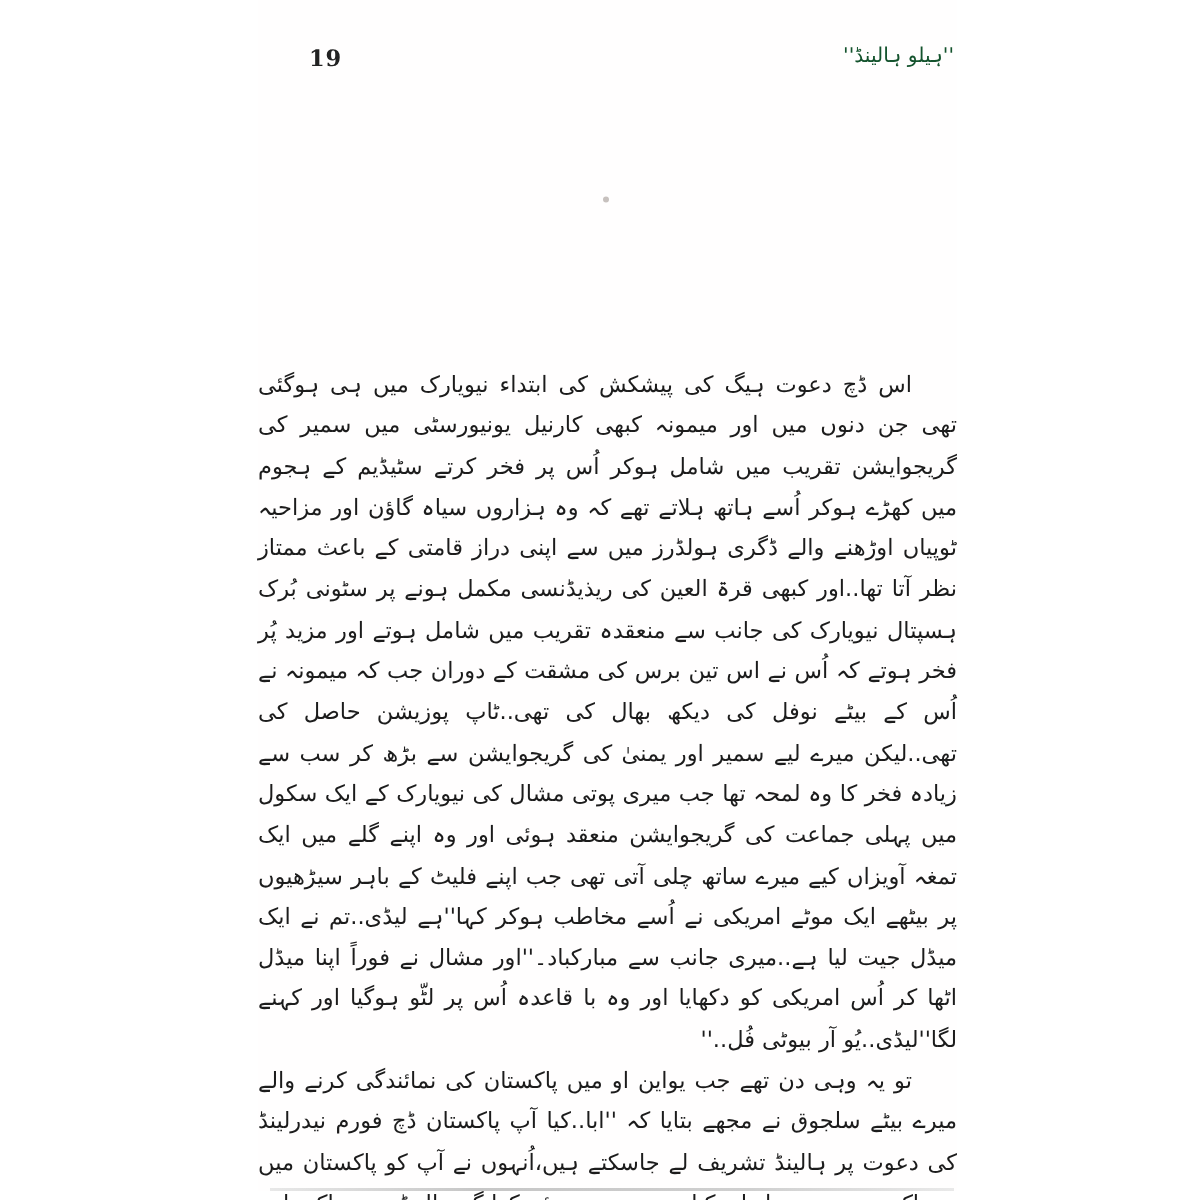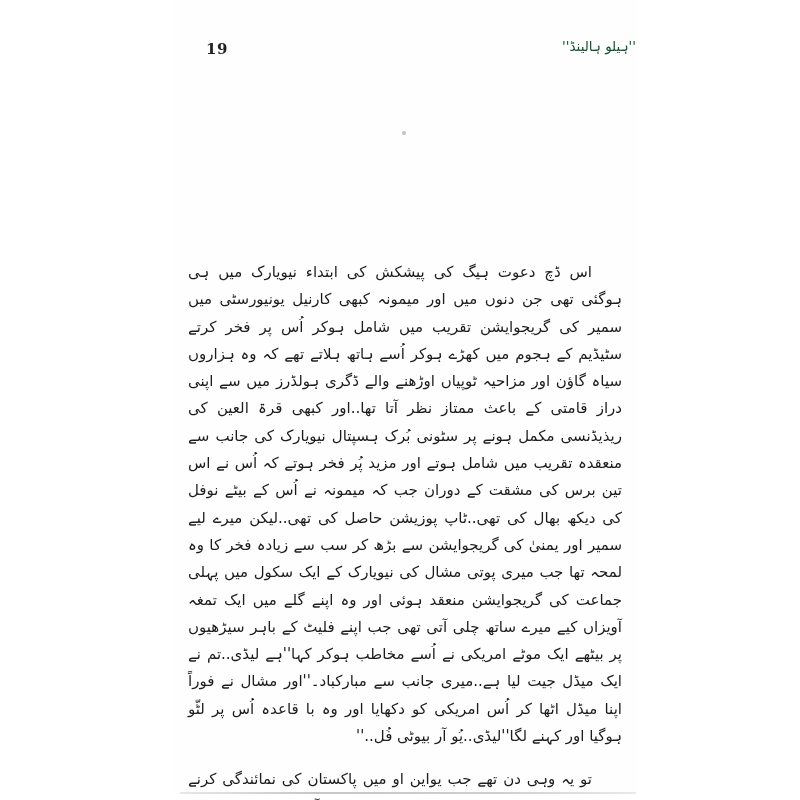--- a/index.html
+++ b/index.html
@@ -38,21 +38,21 @@
     position: absolute;
     left: 172px;
     top: 0;
     width: 466px;
     height: 794px;
     background: #fffefe;
     color: #1b1b1b;
   }
   .running-header {
     position: absolute;
-    top: 38px;
+    top: 28px;
     left: 0;
     right: 0;
     height: 24px;
     text-decoration: underline;
   }
   .page-num {
     position: absolute;
     left: 34px;
     top: 2px;
     font-family: "DejaVu Serif", serif;
@@ -97,21 +97,21 @@
     top: 243px;
     left: 0;
     width: 466px;
     direction: rtl;
     text-align: justify;
     font-size: 15px;
     line-height: 27.3px;
     color: #1c1c1c;
   }
   .body-text p {
-    margin: 16px;
+    margin: 0;
     padding: 0;
     text-indent: 30px; 
   }
   
   .speck {
     position: absolute;
     left: 230px;
     top: 131px;
     width: 4px;
     height: 4px;

